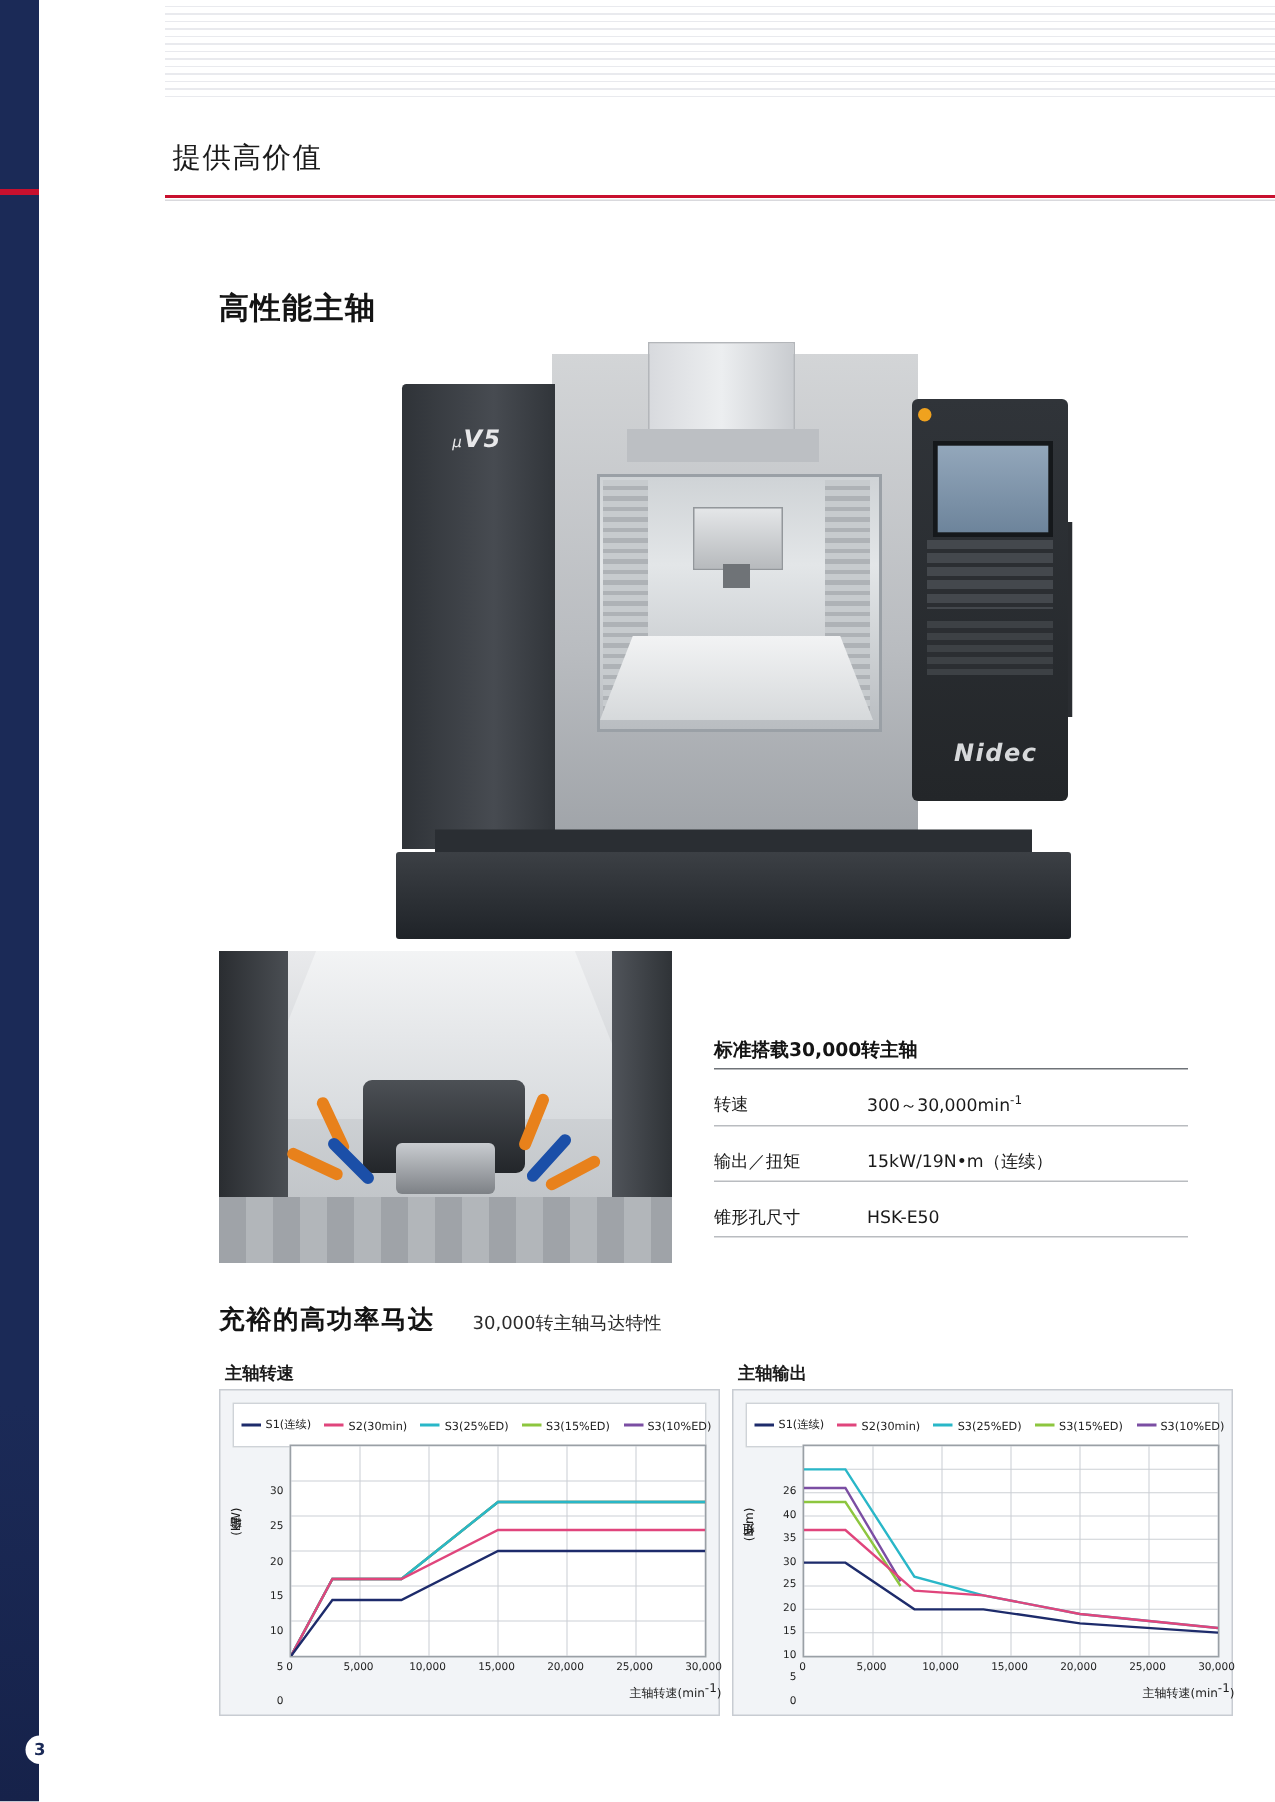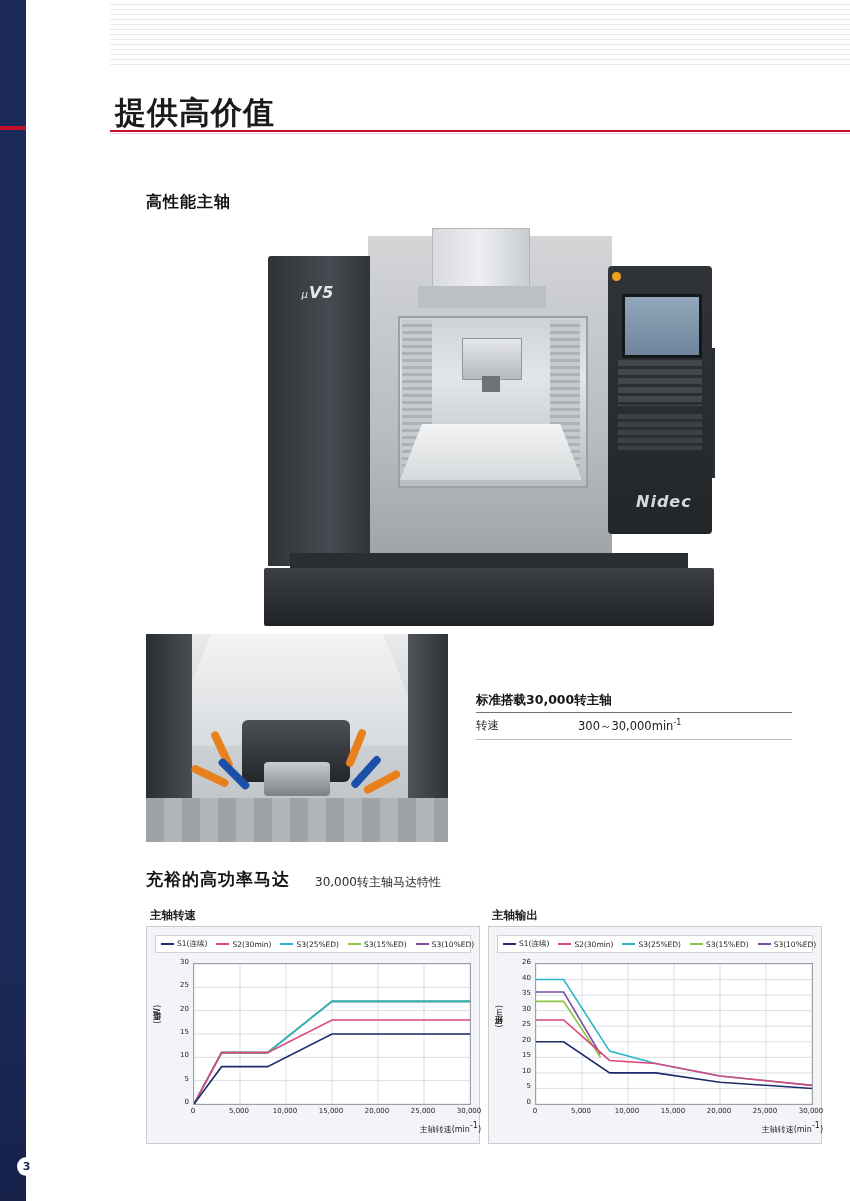--- a/index.html
+++ b/index.html
@@ -27,33 +27,33 @@
     background:repeating-linear-gradient(to bottom,#ffffff 0px,#ffffff 4px,#e9eaee 4px,#e9eaee 5px);
   }
   .header-rule{
     position:absolute;left:110px;top:130px;width:740px;height:2px;background:#c8102e;
   }
   .header-rule2{
     position:absolute;left:110px;top:133px;width:740px;height:1px;background:#d9d9dd;
   }
   .page-title{
     position:absolute;left:115px;top:92px;
-    font-size:31px;font-weight:bold;color:#1b1b1b;letter-spacing:1px;
+    font-size:19px;font-weight:normal;color:#1b1b1b;letter-spacing:1px;
   }
   .page-number{
     position:absolute;left:17px;top:1157px;
     width:19px;height:19px;border-radius:50%;
     background:#ffffff;color:#1b2a57;
     font-size:11px;line-height:19px;text-align:center;font-weight:bold;
   }
 
   
   .h-spindle{
     position:absolute;left:146px;top:192px;
-    font-size:16px;font-weight:bold;color:#141414;letter-spacing:1px;text-align:center;
+    font-size:20px;font-weight:bold;color:#141414;letter-spacing:1px;text-align:center;
   }
   .h-motor{
     position:absolute;left:146px;top:868px;
     font-size:17px;font-weight:bold;color:#141414;letter-spacing:1px;
   }
   .h-motor-sub{
     position:absolute;left:315px;top:874px;
     font-size:12px;color:#2b2b2b;
   }
 
@@ -203,45 +203,45 @@
   .spec-title{
     position:absolute;left:476px;top:692px;
     font-size:12.5px;font-weight:bold;color:#141414;
   }
   .spec-table{
     position:absolute;left:476px;top:712px;width:316px;
     border-collapse:collapse;font-size:11.5px;color:#1a1a1a;
   }
   .spec-table td{
     border-bottom:1px solid #b9bcc0;
-    padding:5px 2px 5px 0;
+    padding:16px 2px 5px 0;
     vertical-align:middle;
   }
   .spec-table td.k{width:100px;}
   .spec-table tr:first-child td{border-top:1px solid #6f7378;}
   sup{font-size:8px;vertical-align:super;}
 
   
   .chart-label{
     position:absolute;font-size:11.5px;color:#1b1b1b;font-weight:bold;
   }
   .chart-box{
     position:absolute;background:#f2f4f7;border:1px solid #c8ccd2;
   }
   .legend{
-    position:absolute;left:8px;top:8px;right:8px;height:18px;
+    position:absolute;left:8px;top:8px;right:8px;height:30px;
     display:flex;align-items:center;gap:9px;
     background:#ffffff;border:1px solid #cfd3d8;
     padding:0 5px;box-sizing:border-box;
   }
   .lg{display:flex;align-items:center;gap:3px;font-size:7.5px;color:#222;white-space:nowrap;}
   .lg .sw{width:13px;height:2px;display:inline-block;}
   .plot{position:absolute;background:#ffffff;border:1px solid #9aa0a6;}
   .ytick,.xtick{position:absolute;font-size:7px;color:#222;}
-  .ytick{text-align:right;width:22px;}
+  .ytick{text-align:right;width:22px;margin-top:32px;}
   .xtick{text-align:center;width:36px;}
   .axis-title-y{
     position:absolute;font-size:8px;color:#1b1b1b;
     writing-mode:vertical-rl;transform:rotate(180deg);
   }
   .axis-title-x{position:absolute;font-size:8px;color:#1b1b1b;text-align:right;}
 </style>
 </head>
 <body>
 
@@ -295,20 +295,28 @@
     <div class="nozzle n5"></div>
     <div class="nozzle n6"></div>
   </div>
 
   <div class="spec-title">标准搭载30,000转主轴</div>
   <table class="spec-table">
     <tbody>
         <tr>
       <td class="k">转速</td>
       <td><span>300～30,000min</span><sup>-1</sup></td>
+    </tr>
+    <tr>
+      <td class="k">输出／扭矩</td>
+      <td>15kW/19N•m（连续）</td>
+    </tr>
+    <tr>
+      <td class="k">锥形孔尺寸</td>
+      <td>HSK-E50</td>
     </tr>
   </tbody>
     </table>
 
   <div class="h-motor">充裕的高功率马达</div>
   <div class="h-motor-sub">30,000转主轴马达特性</div>
 
   <div class="chart-label" style="left:150px;top:908px;">主轴转速</div>
   <div class="chart-label" style="left:492px;top:908px;">主轴输出</div>
 

